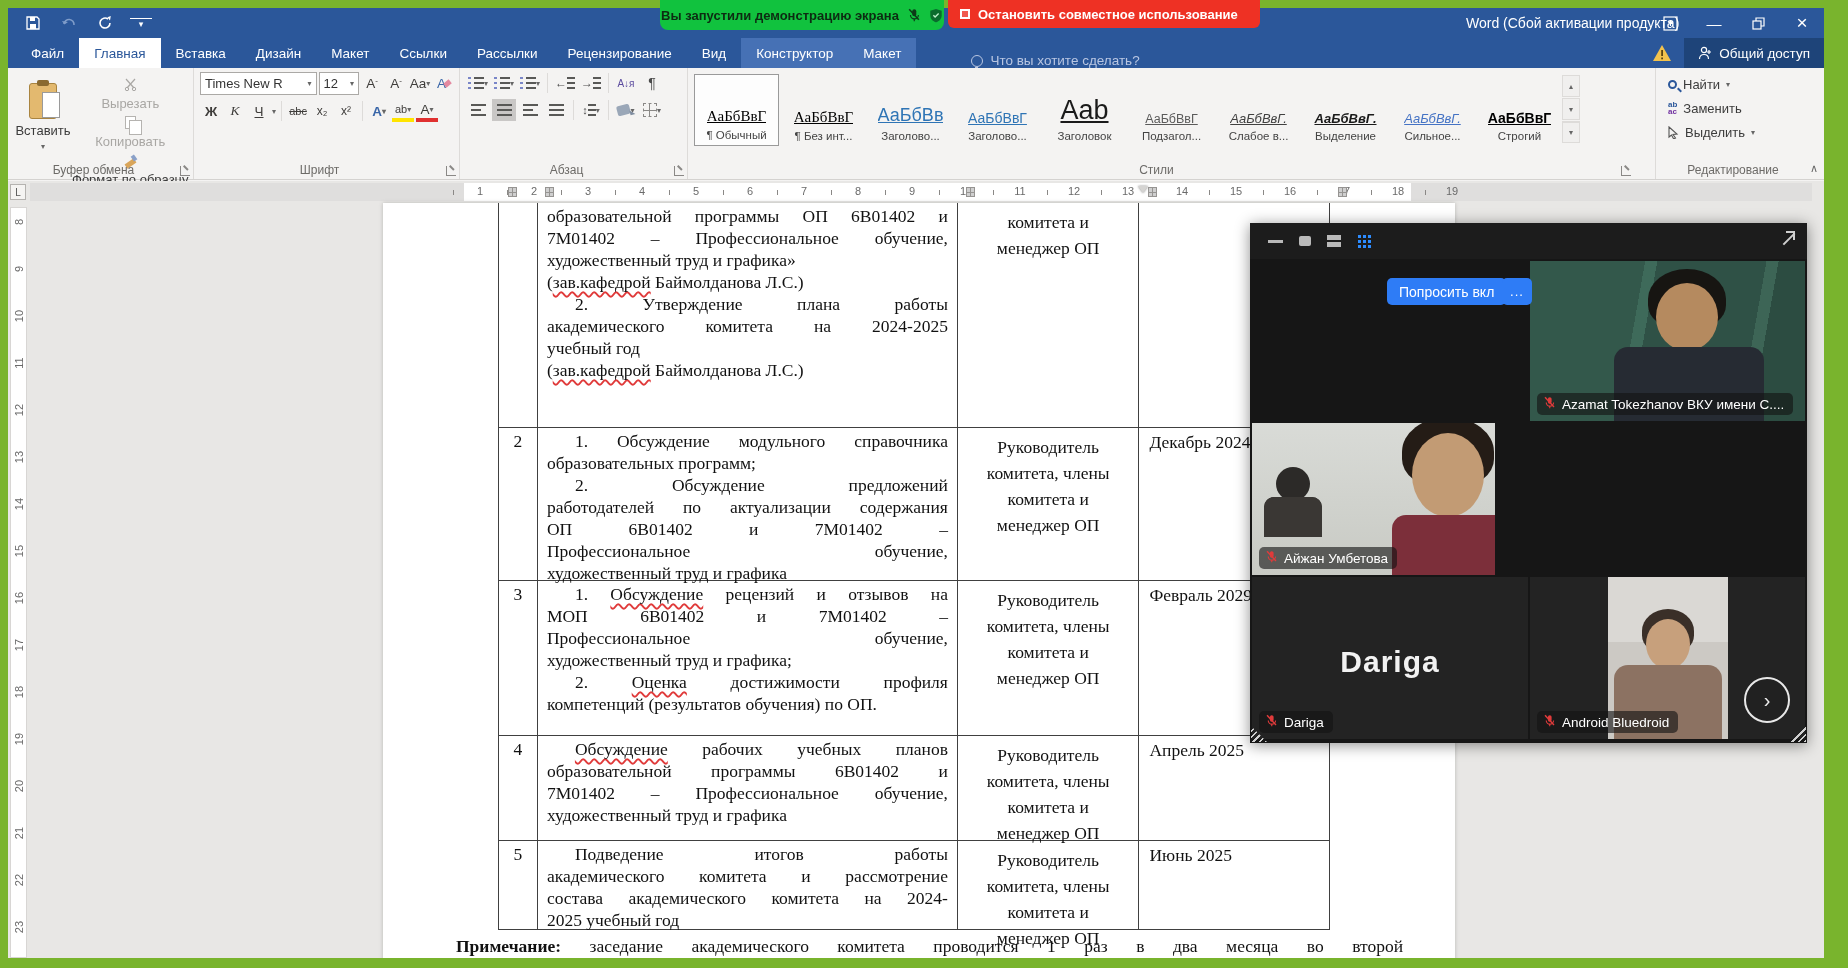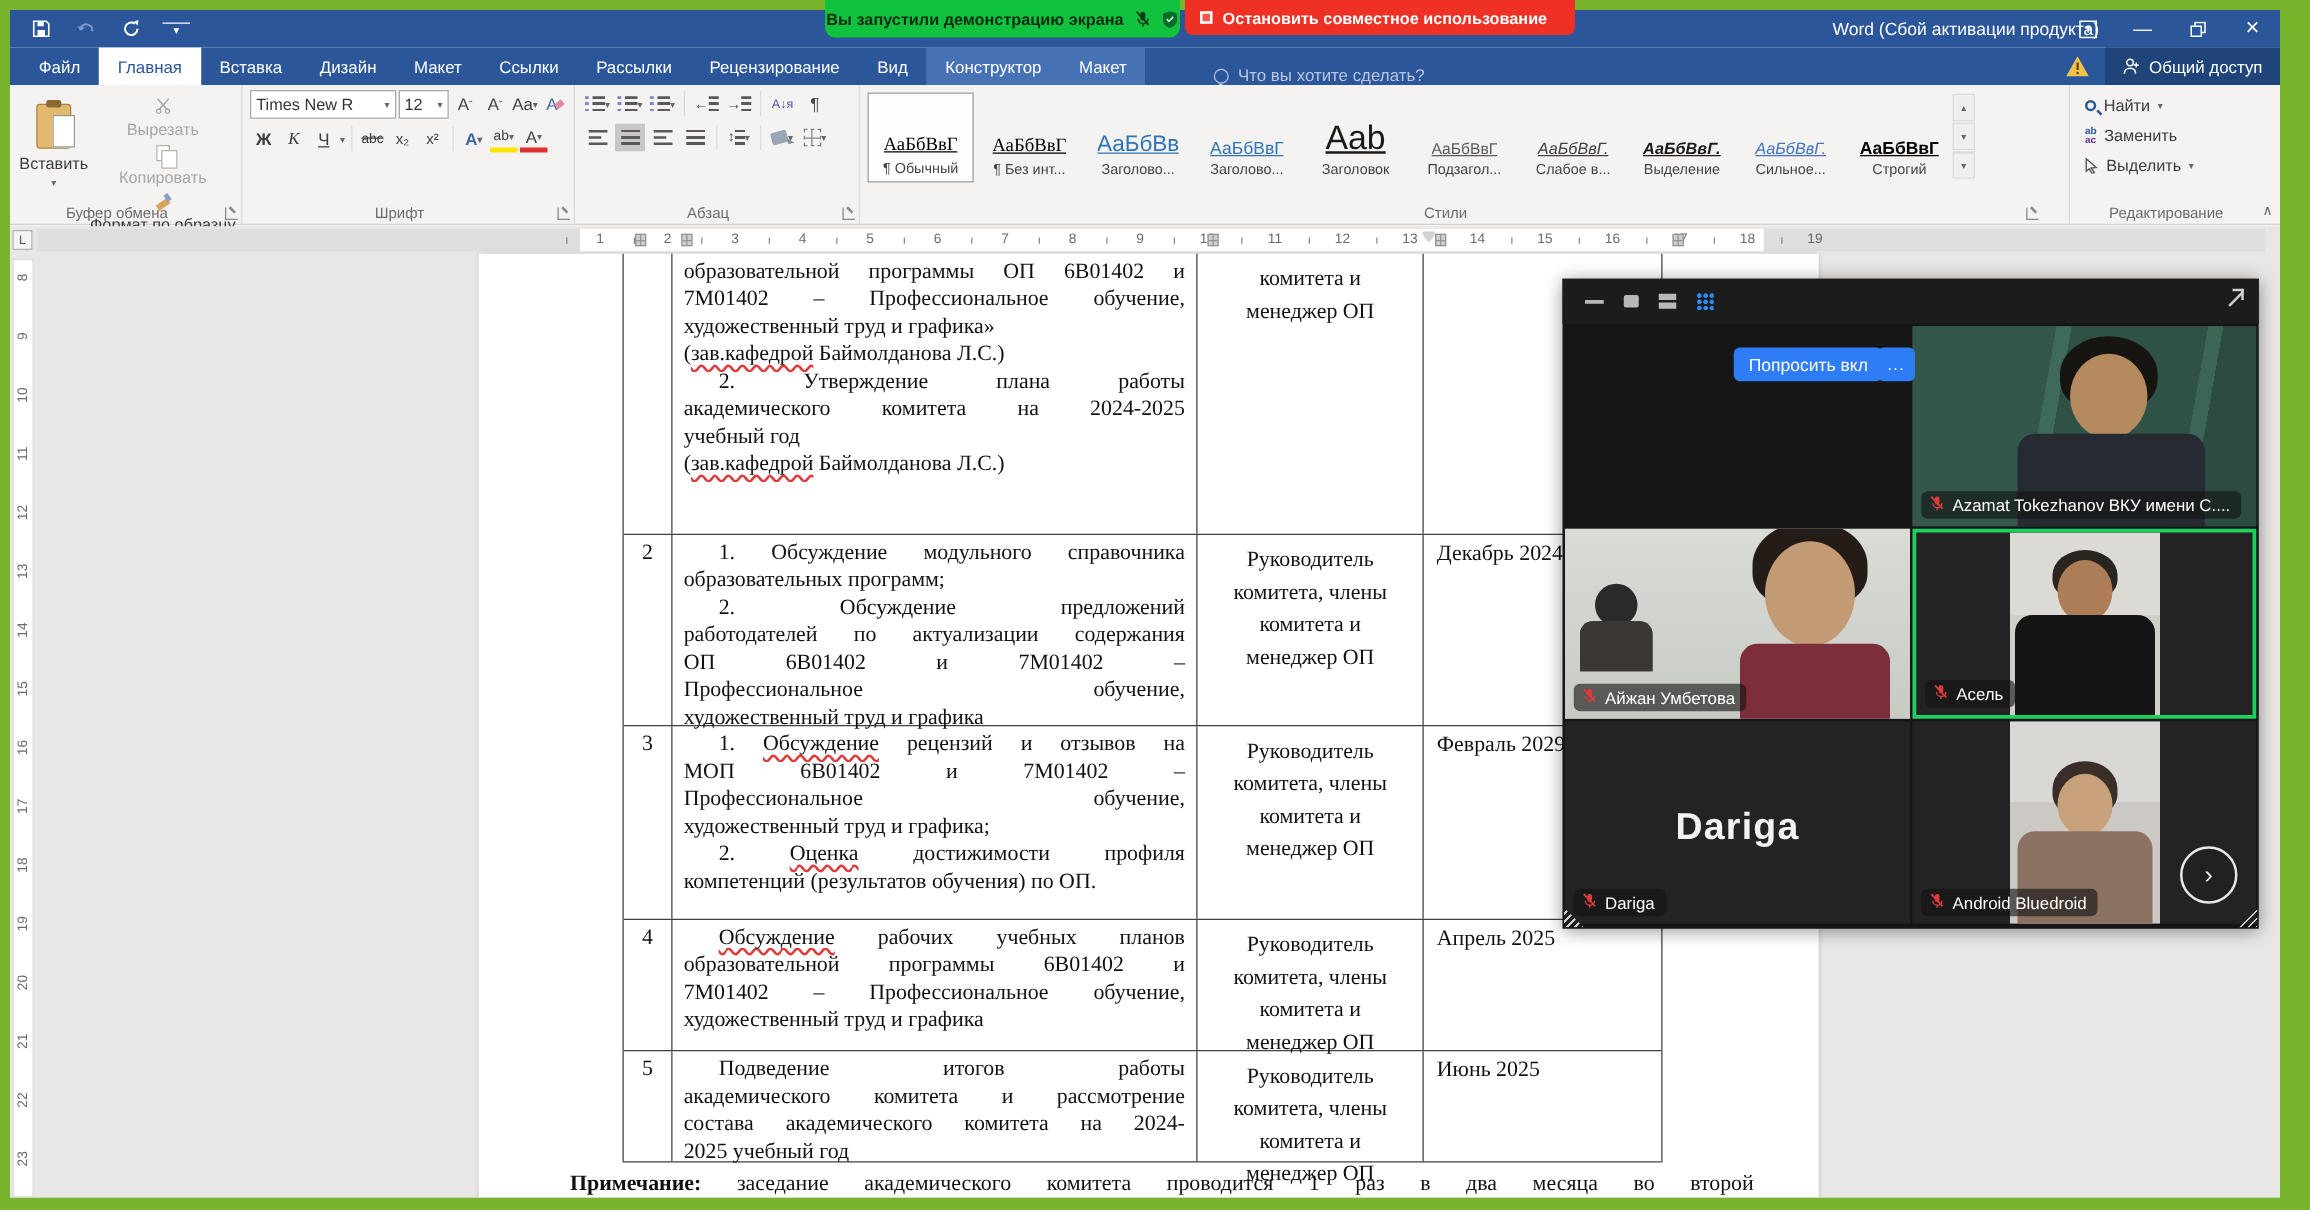--- a/index.html
+++ b/index.html
@@ -697,52 +697,35 @@
     <div class="pill">
       <span class="mic-slot"><svg class="micoff" width="13" height="13" viewBox="0 0 16 16">
     <rect x="6" y="1.5" width="4.6" height="8" rx="2.3" fill="currentColor"></rect>
     <path d="M4 8a4.4 4.4 0 0 0 9 0" stroke="currentColor" stroke-width="1.4" fill="none"></path>
     <line x1="8.3" y1="12.4" x2="8.3" y2="15" stroke="currentColor" stroke-width="1.4"></line>
     <line x1="2.5" y1="1.5" x2="13.5" y2="13.5" stroke="currentColor" stroke-width="1.8"></line>
   </svg></span>
               <span class="pname">Azamat Tokezhanov ВКУ имени С....</span>
     </div>
   </div>
-          <div class="tile v-aizhan" style="left: 2px; top: 164px; width: 276px; height: 152px;">
+          <div class="tile v-aizhan" style="left: 2px; top: 164px; width: 243px; height: 152px;">
     <div class="video v-aizhan">
       <div class="hair"></div>
       <div class="head"></div>
       <div class="torso"></div>
     </div>
     <div class="bigname"></div>
     <div class="pill">
       <span class="mic-slot"><svg class="micoff" width="13" height="13" viewBox="0 0 16 16">
     <rect x="6" y="1.5" width="4.6" height="8" rx="2.3" fill="currentColor"></rect>
     <path d="M4 8a4.4 4.4 0 0 0 9 0" stroke="currentColor" stroke-width="1.4" fill="none"></path>
     <line x1="8.3" y1="12.4" x2="8.3" y2="15" stroke="currentColor" stroke-width="1.4"></line>
     <line x1="2.5" y1="1.5" x2="13.5" y2="13.5" stroke="currentColor" stroke-width="1.8"></line>
   </svg></span>
               <span class="pname">Айжан Умбетова</span>
-    </div>
-  </div>
-          <div class="tile v-asel speaking" style="left: 280px; top: 164px; width: 275px; height: 152px;">
-    <div class="video v-asel strip">
-      <div class="hair"></div>
-      <div class="head"></div>
-      <div class="torso"></div>
-    </div>
-    <div class="bigname"></div>
-    <div class="pill">
-      <span class="mic-slot"><svg class="micoff" width="13" height="13" viewBox="0 0 16 16">
-    <rect x="6" y="1.5" width="4.6" height="8" rx="2.3" fill="currentColor"></rect>
-    <path d="M4 8a4.4 4.4 0 0 0 9 0" stroke="currentColor" stroke-width="1.4" fill="none"></path>
-    <line x1="8.3" y1="12.4" x2="8.3" y2="15" stroke="currentColor" stroke-width="1.4"></line>
-    <line x1="2.5" y1="1.5" x2="13.5" y2="13.5" stroke="currentColor" stroke-width="1.8"></line>
-  </svg></span>
-              <span class="pname">Асель</span>
     </div>
   </div>
           <div class="tile v-dariga novideo" style="left: 2px; top: 318px; width: 276px; height: 162px;">
 
     <div class="bigname">Dariga</div>
     <div class="pill">
       <span class="mic-slot"><svg class="micoff" width="13" height="13" viewBox="0 0 16 16">
     <rect x="6" y="1.5" width="4.6" height="8" rx="2.3" fill="currentColor"></rect>
     <path d="M4 8a4.4 4.4 0 0 0 9 0" stroke="currentColor" stroke-width="1.4" fill="none"></path>
     <line x1="8.3" y1="12.4" x2="8.3" y2="15" stroke="currentColor" stroke-width="1.4"></line>

